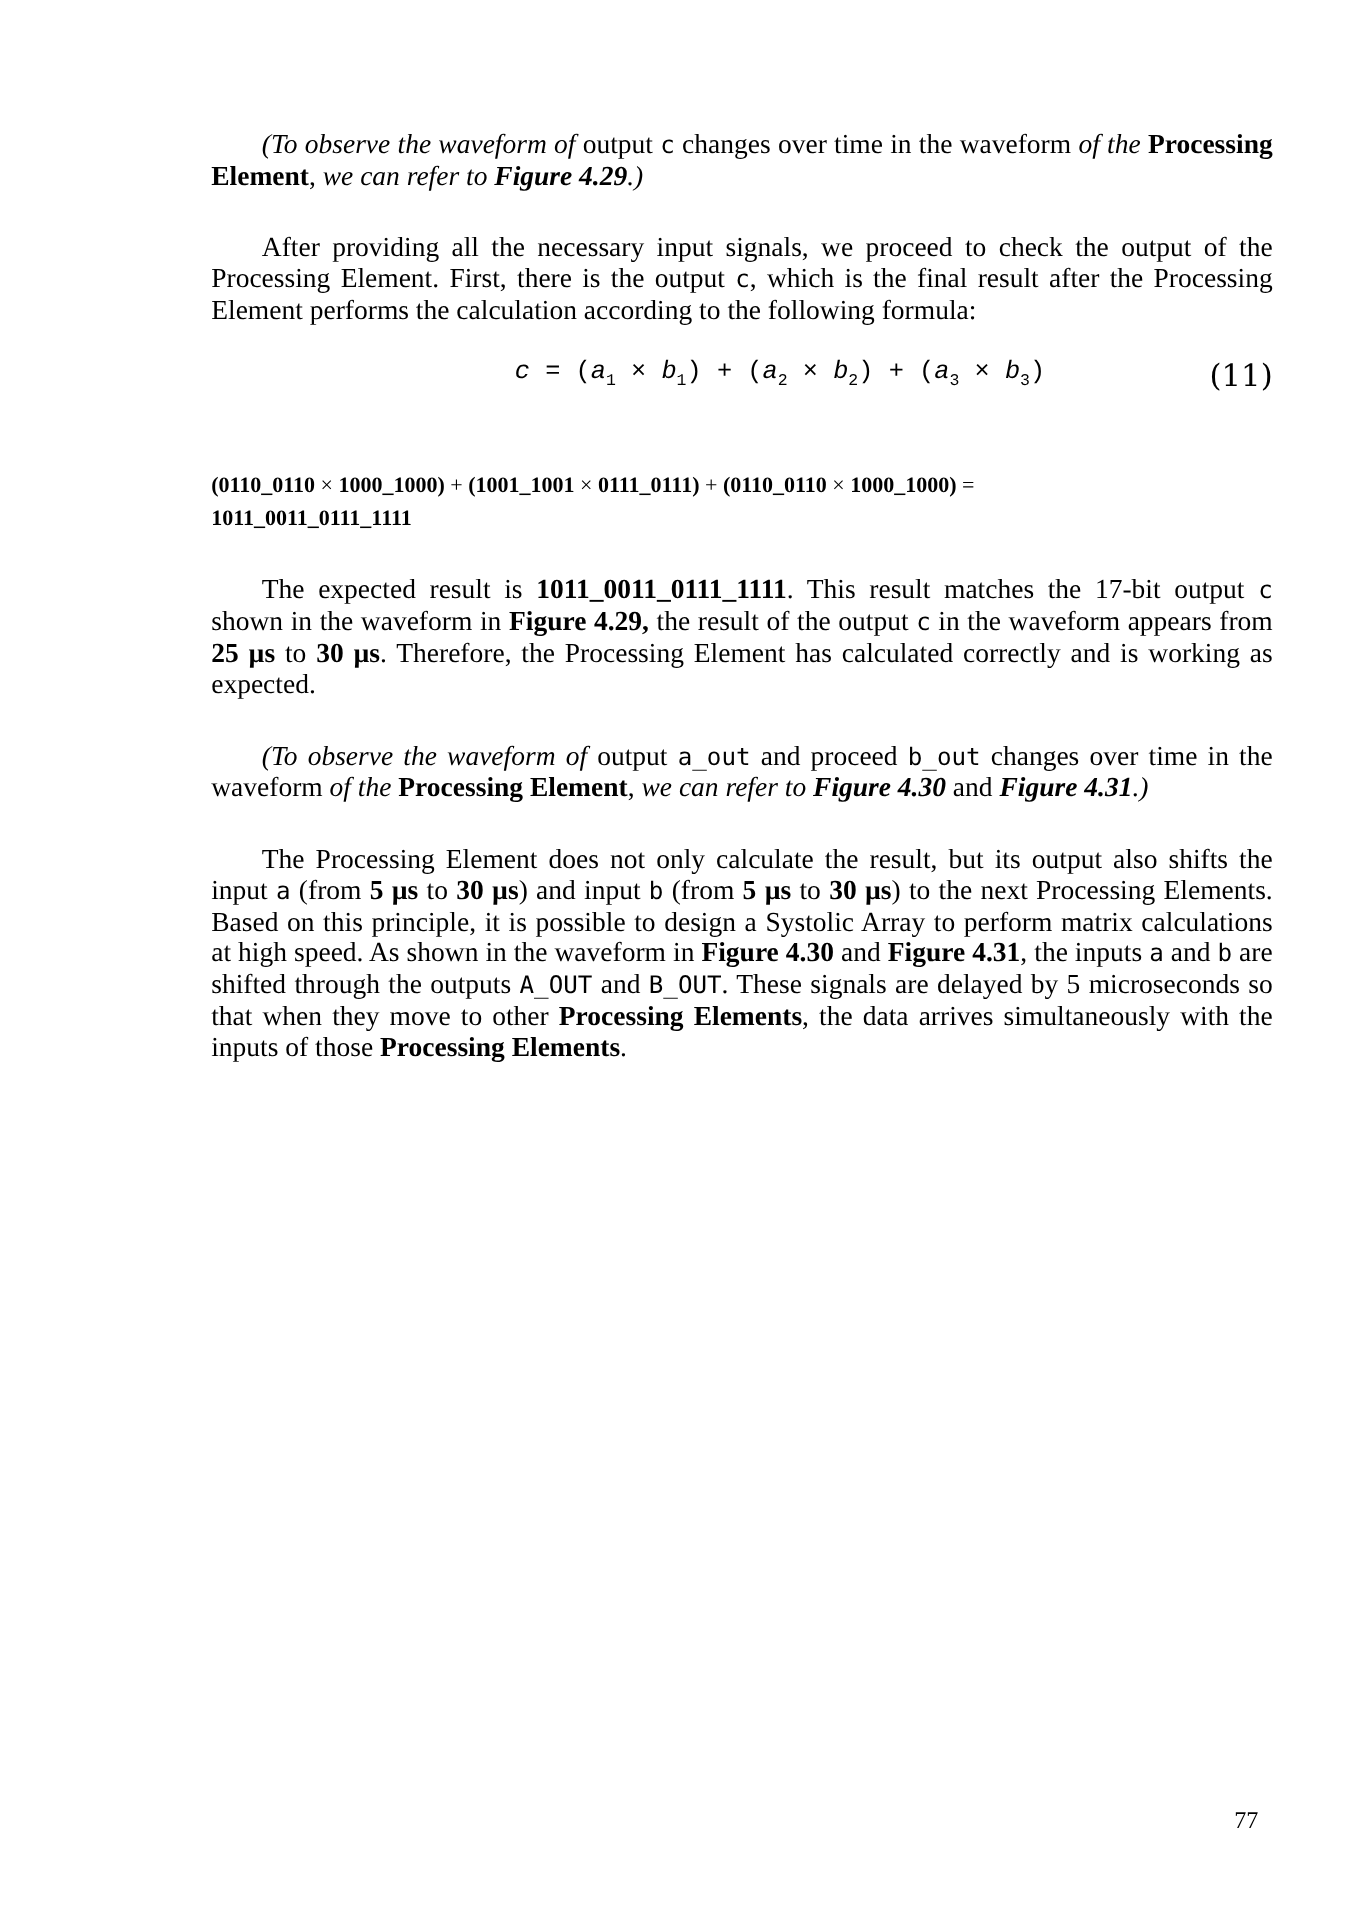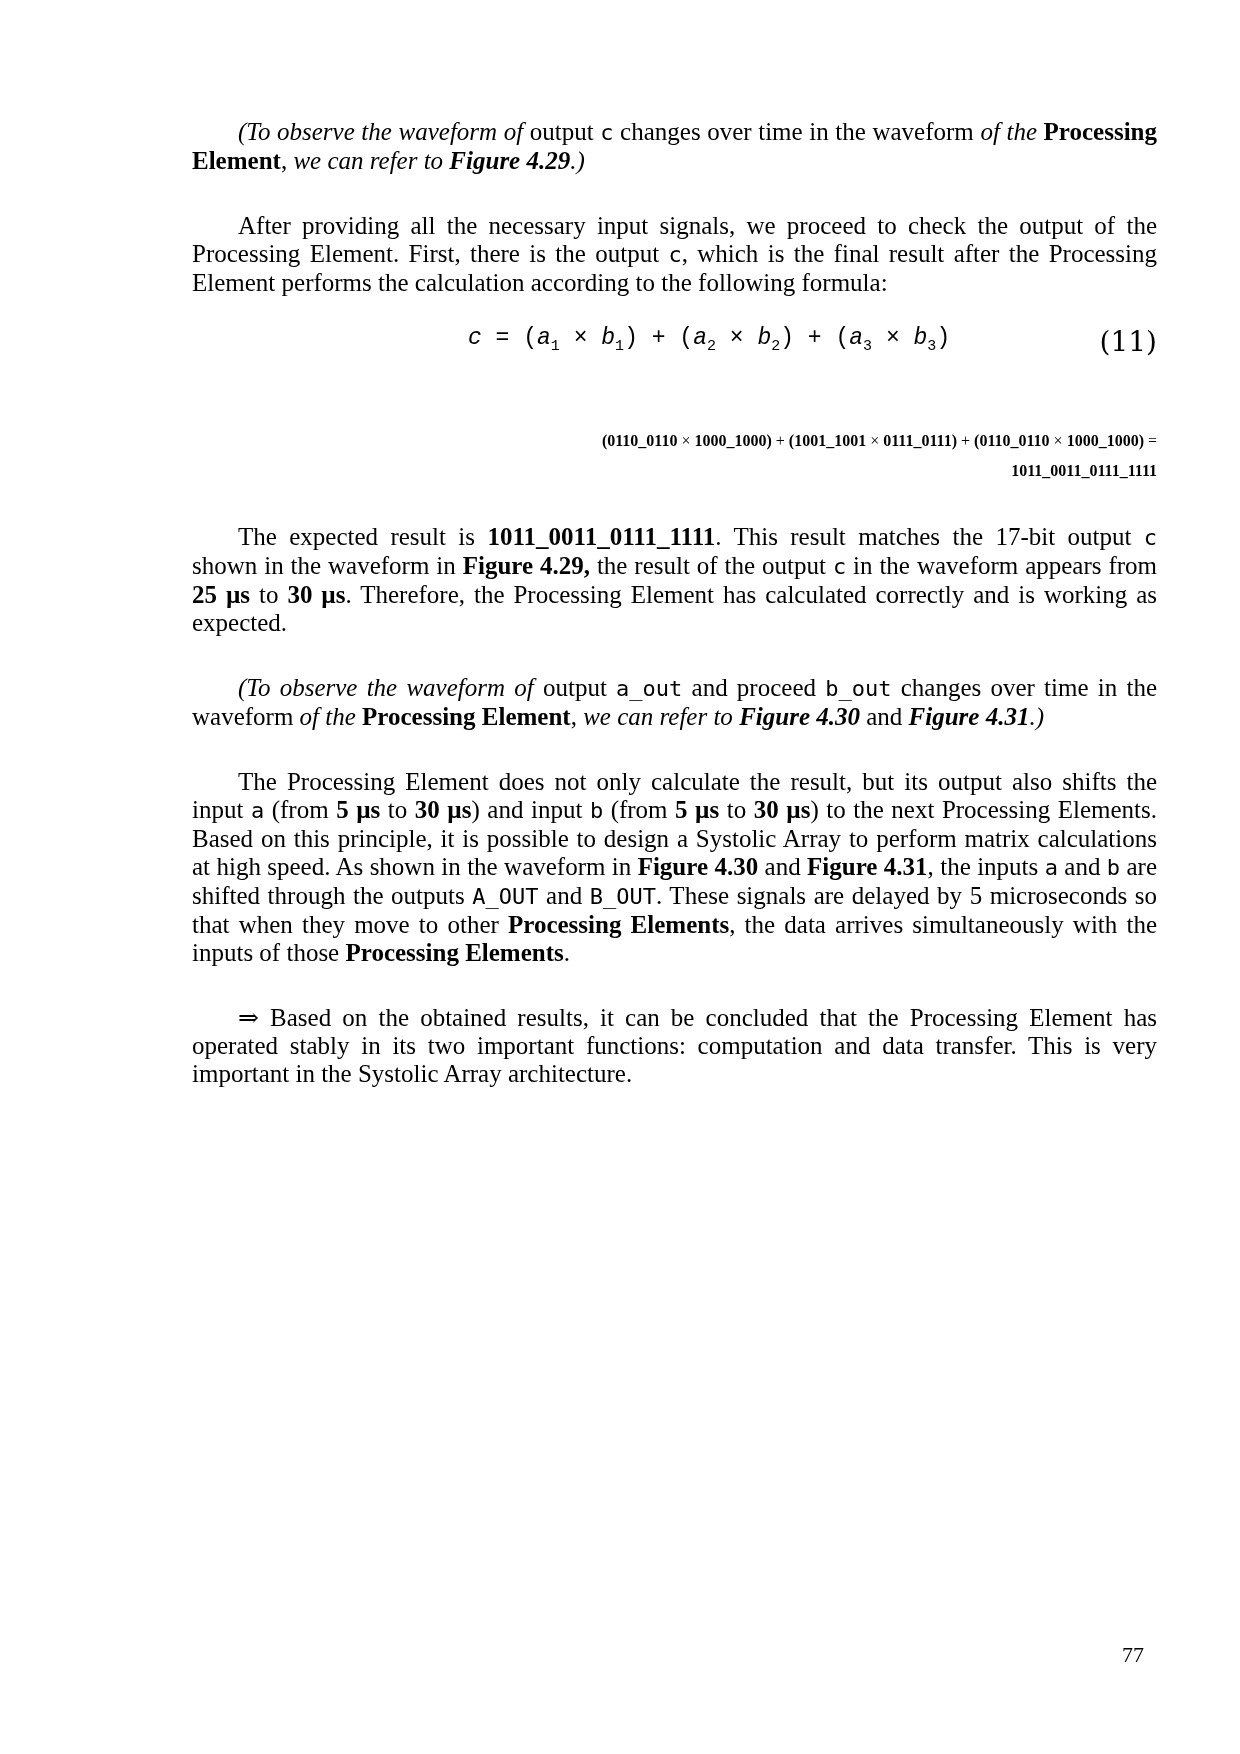--- a/index.html
+++ b/index.html
@@ -11,21 +11,21 @@
   .gap { height: 37px; }
   .gap-s { height: 26px; }
   i { font-style: italic; }
   b { font-weight: bold; }
   .mono { font-family: "DejaVu Sans Mono", "Liberation Mono", monospace; font-size: 22px; }
   .formula-row { position: relative; height: 40px; font-size: 25px; }
   .formula { position: absolute; left: 276px; top: 2px; font-family: Liberation Mono, monospace; font-style: italic; font-size: 23px; }
   .formula .up { font-style: normal; }
   .formula sub { font-size: 15px; font-style: normal; }
   .eqno { position: absolute; right: 0; top: 2px; font-family: "DejaVu Serif", serif; font-size: 28px; }
-  .calc { text-align: right; font-weight: bold; font-size: 16px; line-height: 30px; }
+  .calc { text-align: left; font-weight: bold; font-size: 20px; line-height: 30px; }
   .calc .op { font-weight: normal; }
   .pagenum { position: absolute; left: 1122px; top: 1642px; font-size: 22px; font-family: "Liberation Serif", serif; }
 </style>
 </head>
 <body>
 
 <div class="page">
 
   <p class="indent"><i>(To observe the waveform of</i><span> output </span><span class="mono">c</span><span>  changes over time in the waveform </span><i>of the</i> <b>Processing Element</b><span>, </span><i>we can refer to </i><i><b>Figure 4.29</b></i><i>.)</i></p>
 
@@ -57,17 +57,16 @@
   <div class="gap"></div>
 
   <p class="indent"><i>(To observe the waveform of</i><span> output </span><span class="mono">a_out</span><span>  and proceed </span><span class="mono">b_out</span><span>  changes over time in the waveform </span><i>of the</i> <b>Processing Element</b><span>, </span><i>we can refer to </i><i><b>Figure 4.30</b></i><span> and </span><i><b>Figure 4.31</b></i><i>.)</i></p>
 
   <div class="gap"></div>
 
   <p class="indent"><span>The Processing Element does not only calculate the result, but its output also shifts the input </span><span class="mono">a</span><span>  (from </span><b>5 µs</b><span> to </span><b>30 µs</b><span>) and input </span><span class="mono">b</span><span>  (from </span><b>5 µs</b><span> to </span><b>30 µs</b><span>) to the next Processing Elements. Based on this principle, it is possible to design a Systolic Array to perform matrix calculations at high speed. As shown in the waveform in </span><b>Figure 4.30</b><span> and </span><b>Figure 4.31</b><span>, the inputs </span><span class="mono">a</span><span> and </span><span class="mono">b</span><span> are shifted through the outputs </span><span class="mono">A_OUT</span><span> and </span><span class="mono">B_OUT</span><span>. These signals are delayed by 5 microseconds so that when they move to other </span><b>Processing Elements</b><span>, the data arrives simultaneously with the inputs of those </span><b>Processing Elements</b><span>.</span></p>
 
   <div class="gap"></div>
 
-  <p class="indent"><span>⇒</span><span> Based on the obtained results, it can be concluded that the Processing Element has operated stably in its two important functions: computation and data transfer. This is very important in the Systolic Array architecture.</span></p>
 
 </div>
 
 <div class="pagenum">77</div>
 
 </body></html>

